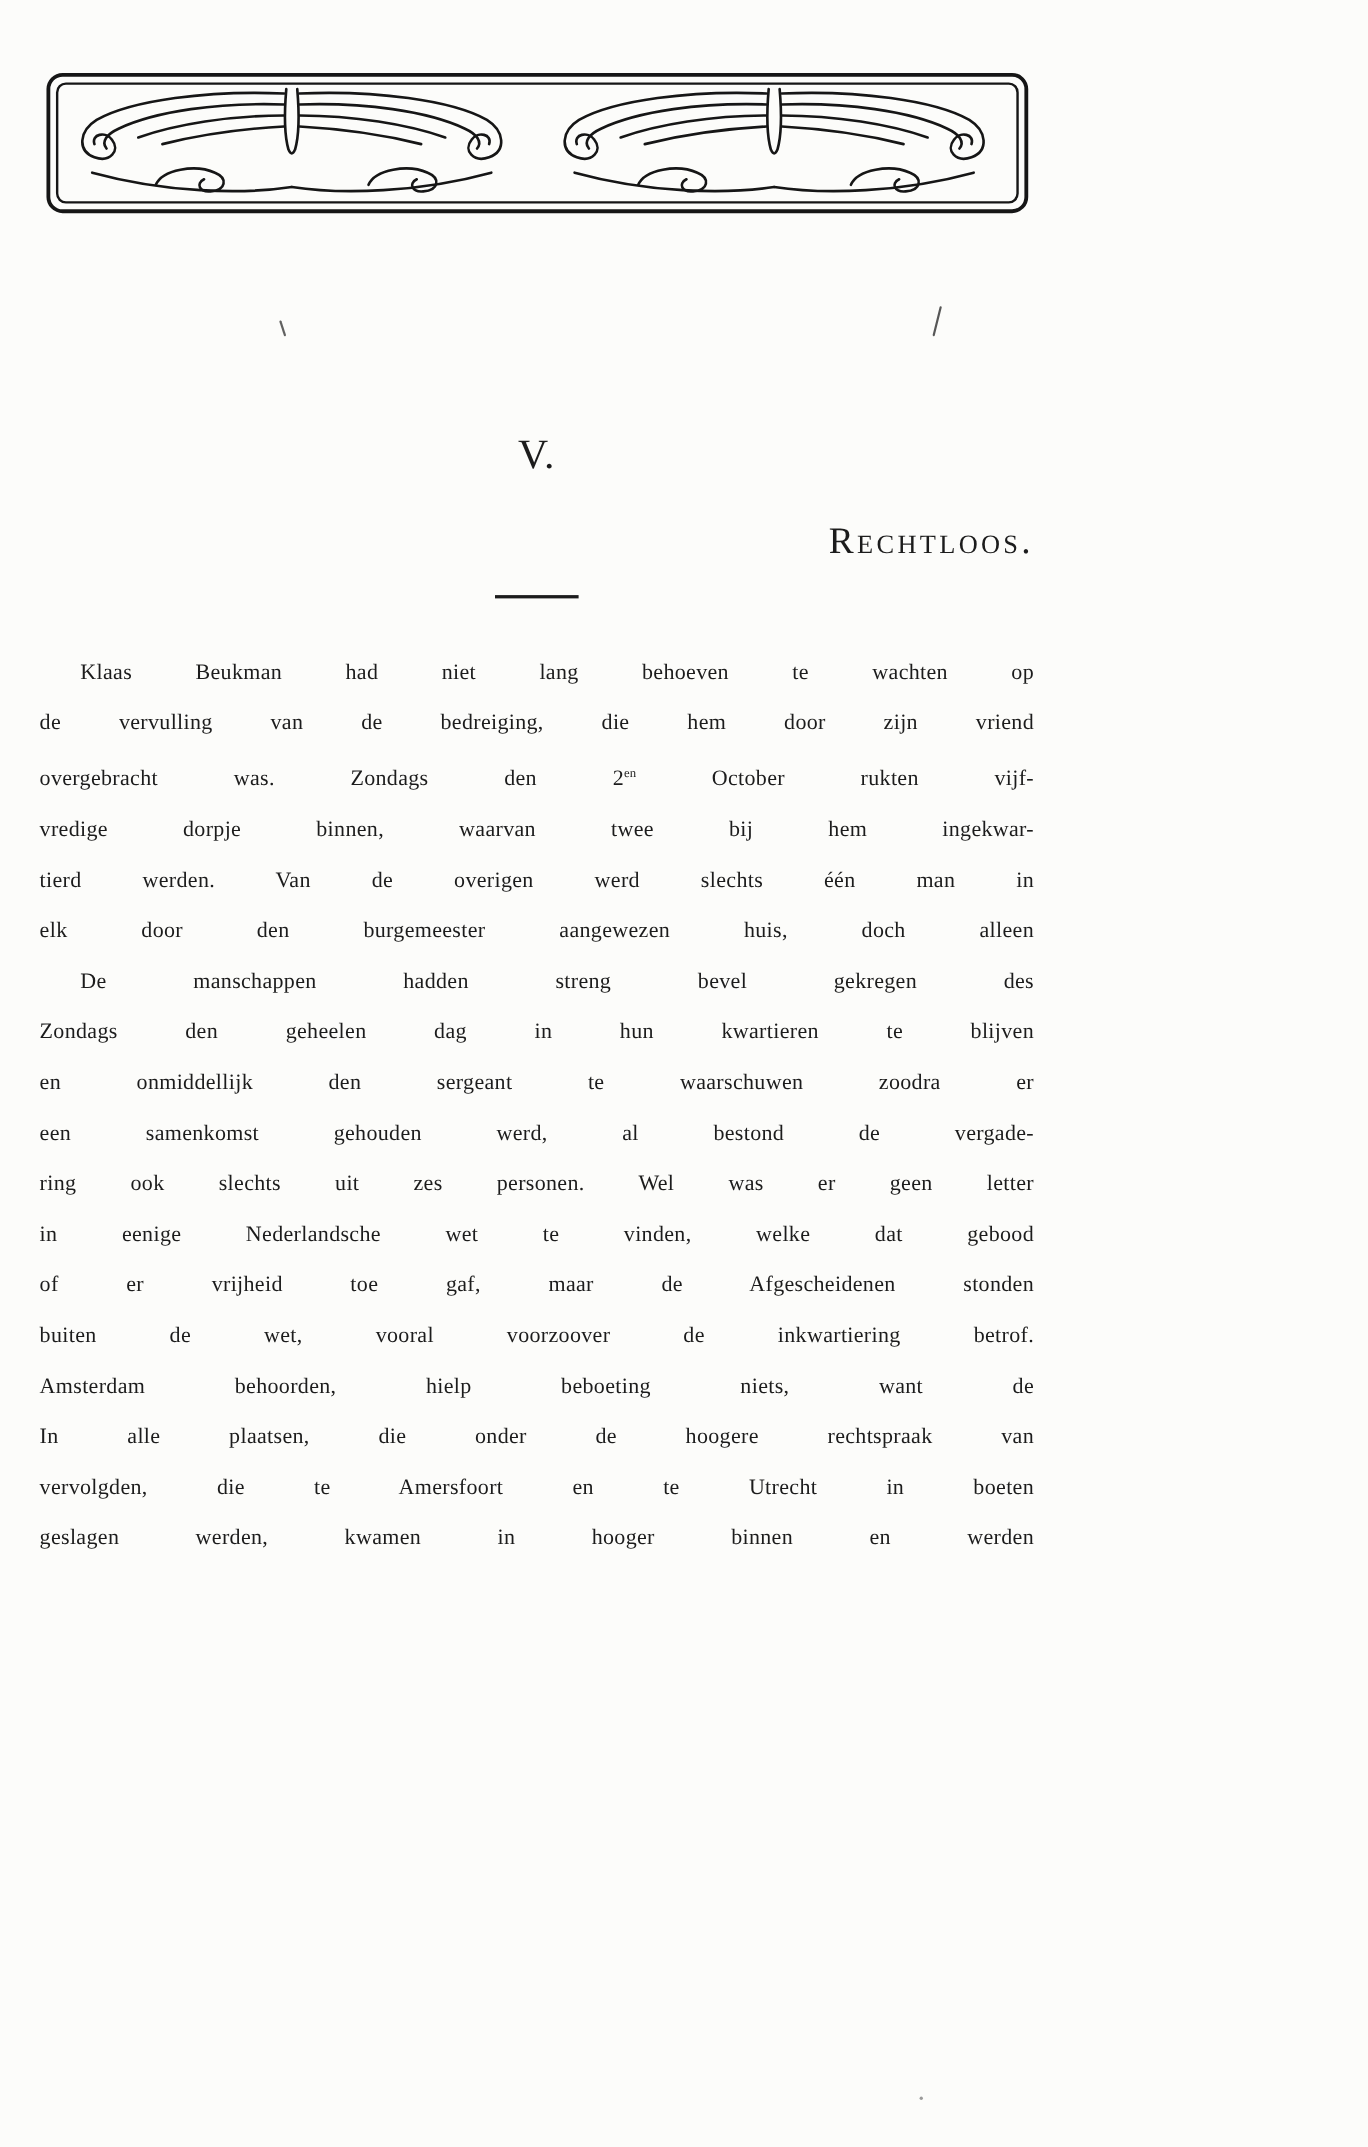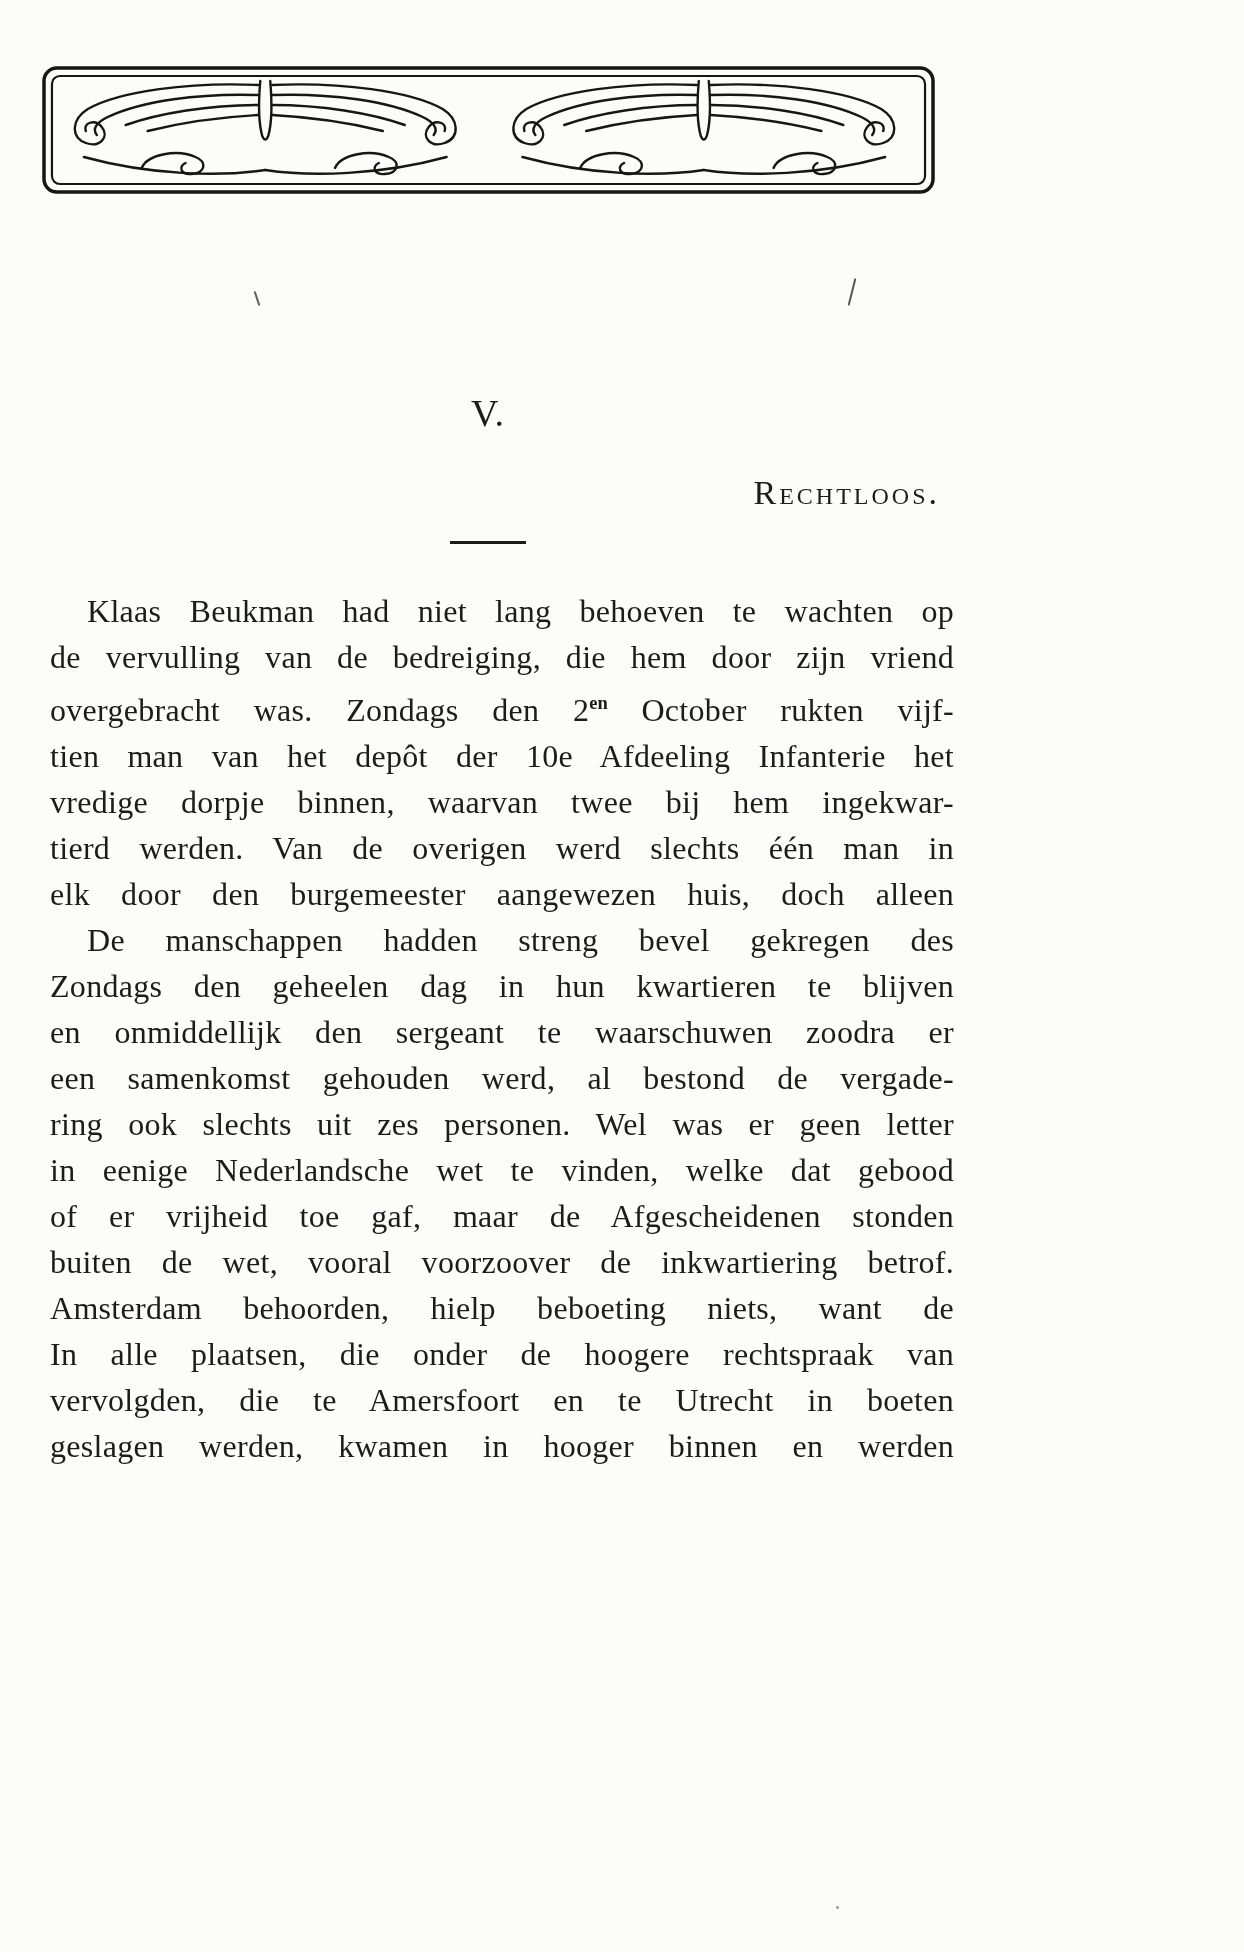--- a/index.html
+++ b/index.html
@@ -46,34 +46,34 @@
     letter-spacing: 3px;
   }
   .divider {
     position: absolute; top: 541px; left: 50%;
     transform: translateX(-50%);
     width: 76px; height: 0;
     border-top: 3px solid var(--ink, #1c1c1c);
   }
 
   .body-text {
-    position: absolute; top: 588px; left: 14px;
+    position: absolute; top: 588px; left: 0;
     width: 100%;
-    font-size: 32px;
+    font-size: 20px;
     line-height: 46px;
     letter-spacing: 0.3px;
   }
   .paragraph { width: 100%; }
   .text-line {
     text-align: justify;
     text-align-last: justify;
   }
   .text-line.first-line { text-indent: 37px; }
   .text-line.final-line { text-align-last: left; }
-  sup { font-size: 58%; vertical-align: super; letter-spacing: 0; font-weight: bold; }
+  sup { font-size: 58%; vertical-align: super; letter-spacing: 0; }
 </style>
 </head>
 <body>
 
 <div class="page">
 
   <div class="ornament">
     <svg viewBox="0 0 900 132" xmlns="http://www.w3.org/2000/svg" preserveAspectRatio="none">
       <g fill="none" stroke="#161616" stroke-linecap="round">
         <rect x="4" y="4" width="892" height="124" rx="13" stroke-width="3.5"></rect>
@@ -110,21 +110,20 @@
 
     <h2 class="chapter-title">Rechtloos.</h2>
 
     <div class="divider"></div>
 
     <div class="body-text">
       <div class="paragraph">
           <div class="text-line first-line">Klaas Beukman had niet lang behoeven te wachten op</div>
           <div class="text-line">de vervulling van de bedreiging, die hem door zijn vriend</div>
           <div class="text-line">overgebracht was. Zondags den 2<sup>en</sup> October rukten vijf-</div>
-          <div class="text-line">tien man van het depôt der 10e Afdeeling Infanterie het</div>
           <div class="text-line">vredige dorpje binnen, waarvan twee bij hem ingekwar-</div>
           <div class="text-line">tierd werden. Van de overigen werd slechts één man in</div>
           <div class="text-line">elk door den burgemeester aangewezen huis, doch alleen</div>
         </div>
       <div class="paragraph">
           <div class="text-line first-line">De manschappen hadden streng bevel gekregen des</div>
           <div class="text-line">Zondags den geheelen dag in hun kwartieren te blijven</div>
           <div class="text-line">en onmiddellijk den sergeant te waarschuwen zoodra er</div>
           <div class="text-line">een samenkomst gehouden werd, al bestond de vergade-</div>
           <div class="text-line">ring ook slechts uit zes personen. Wel was er geen letter</div>

